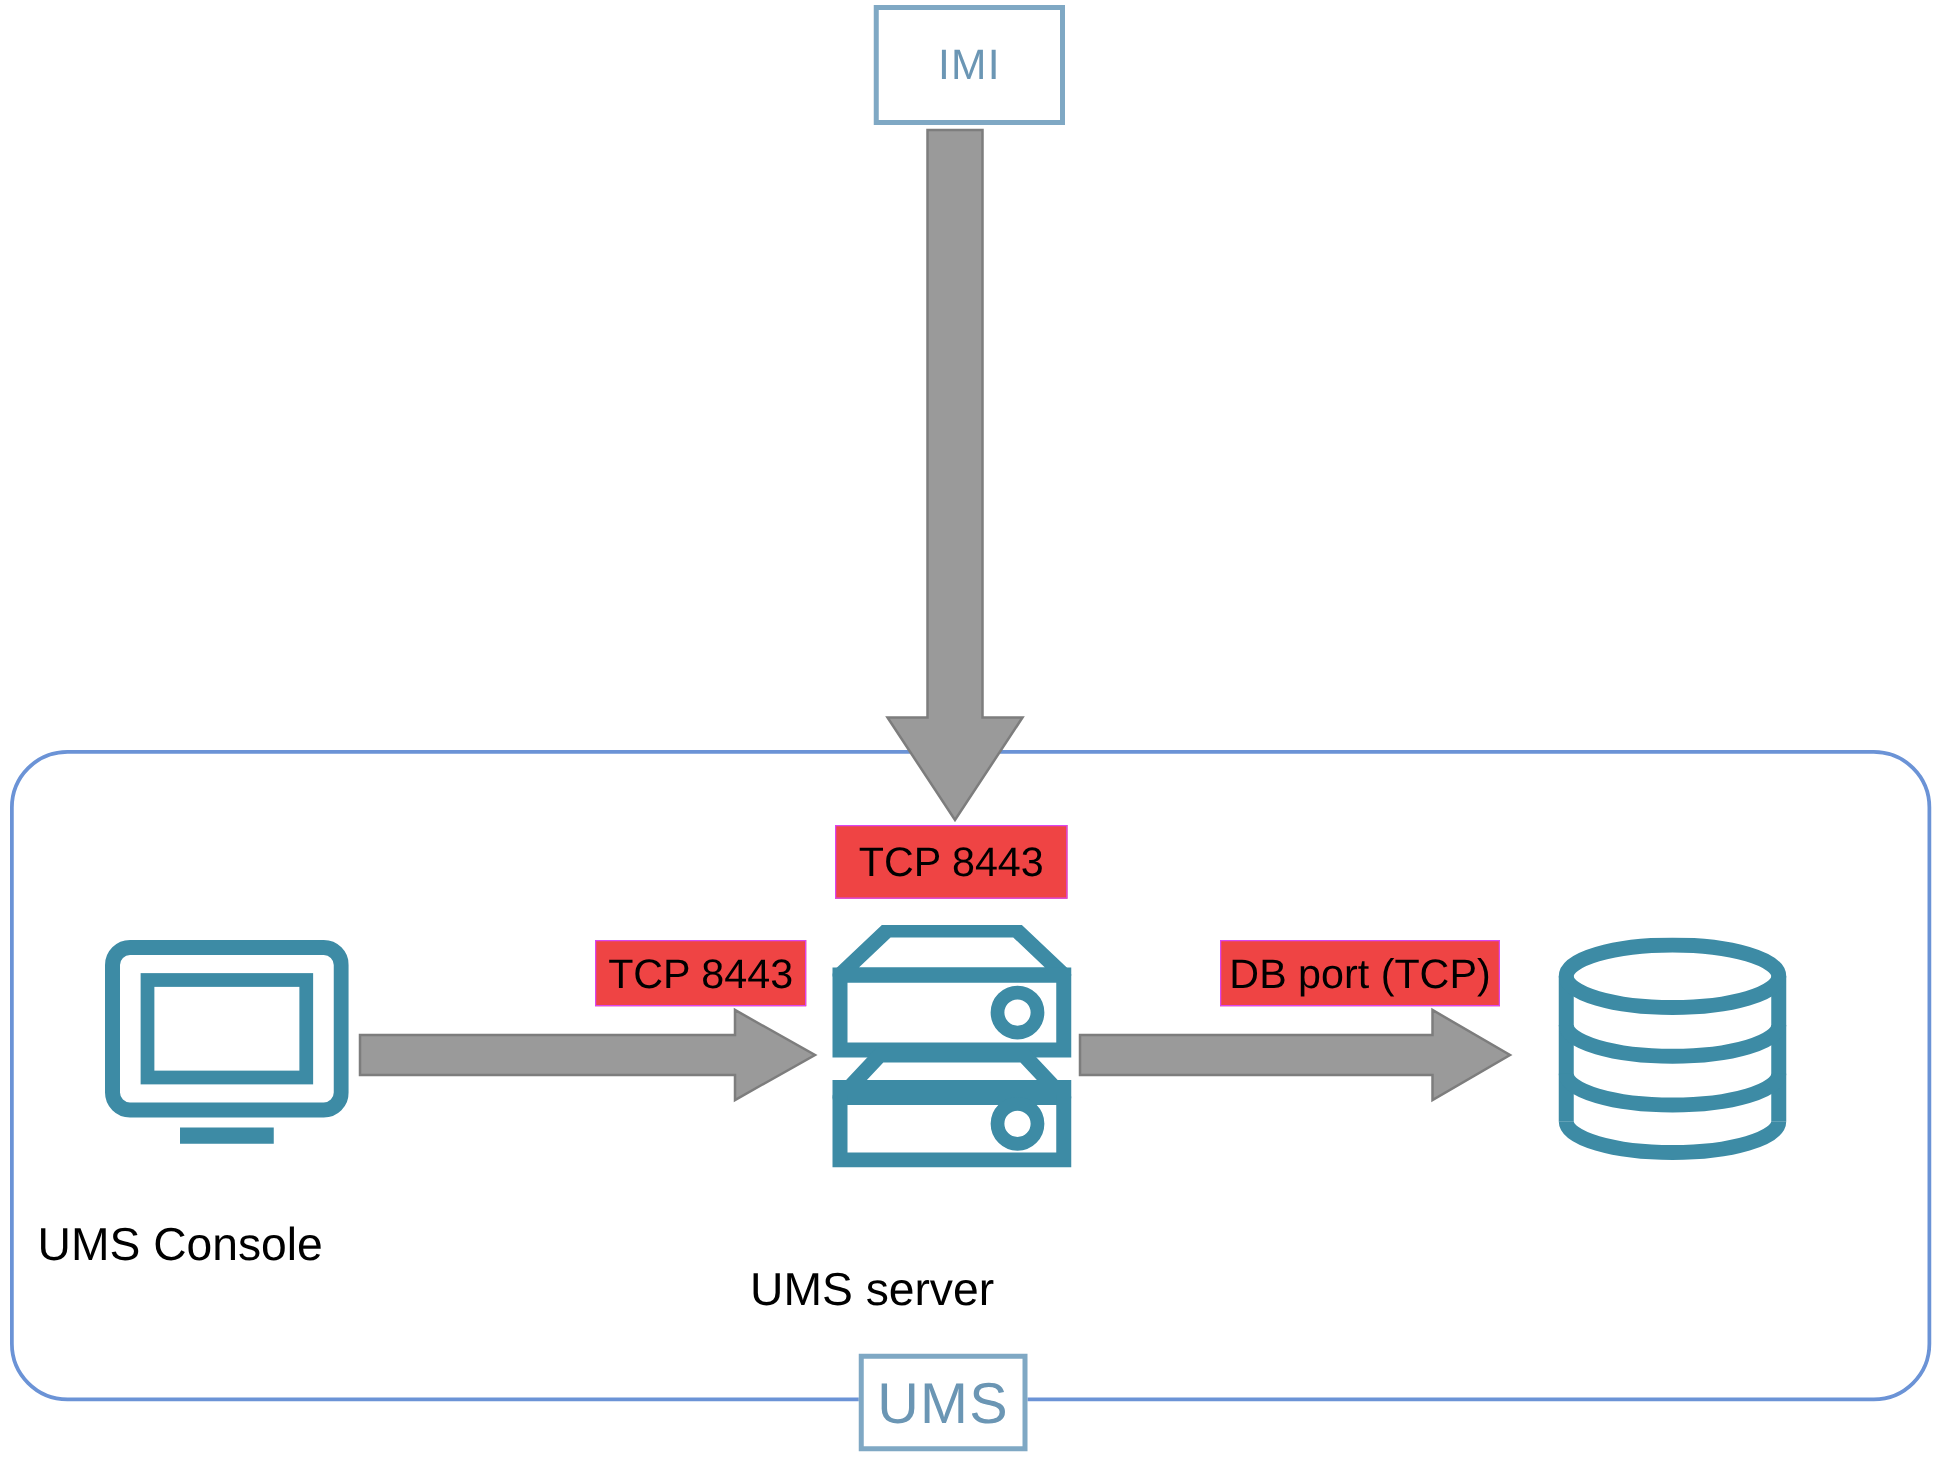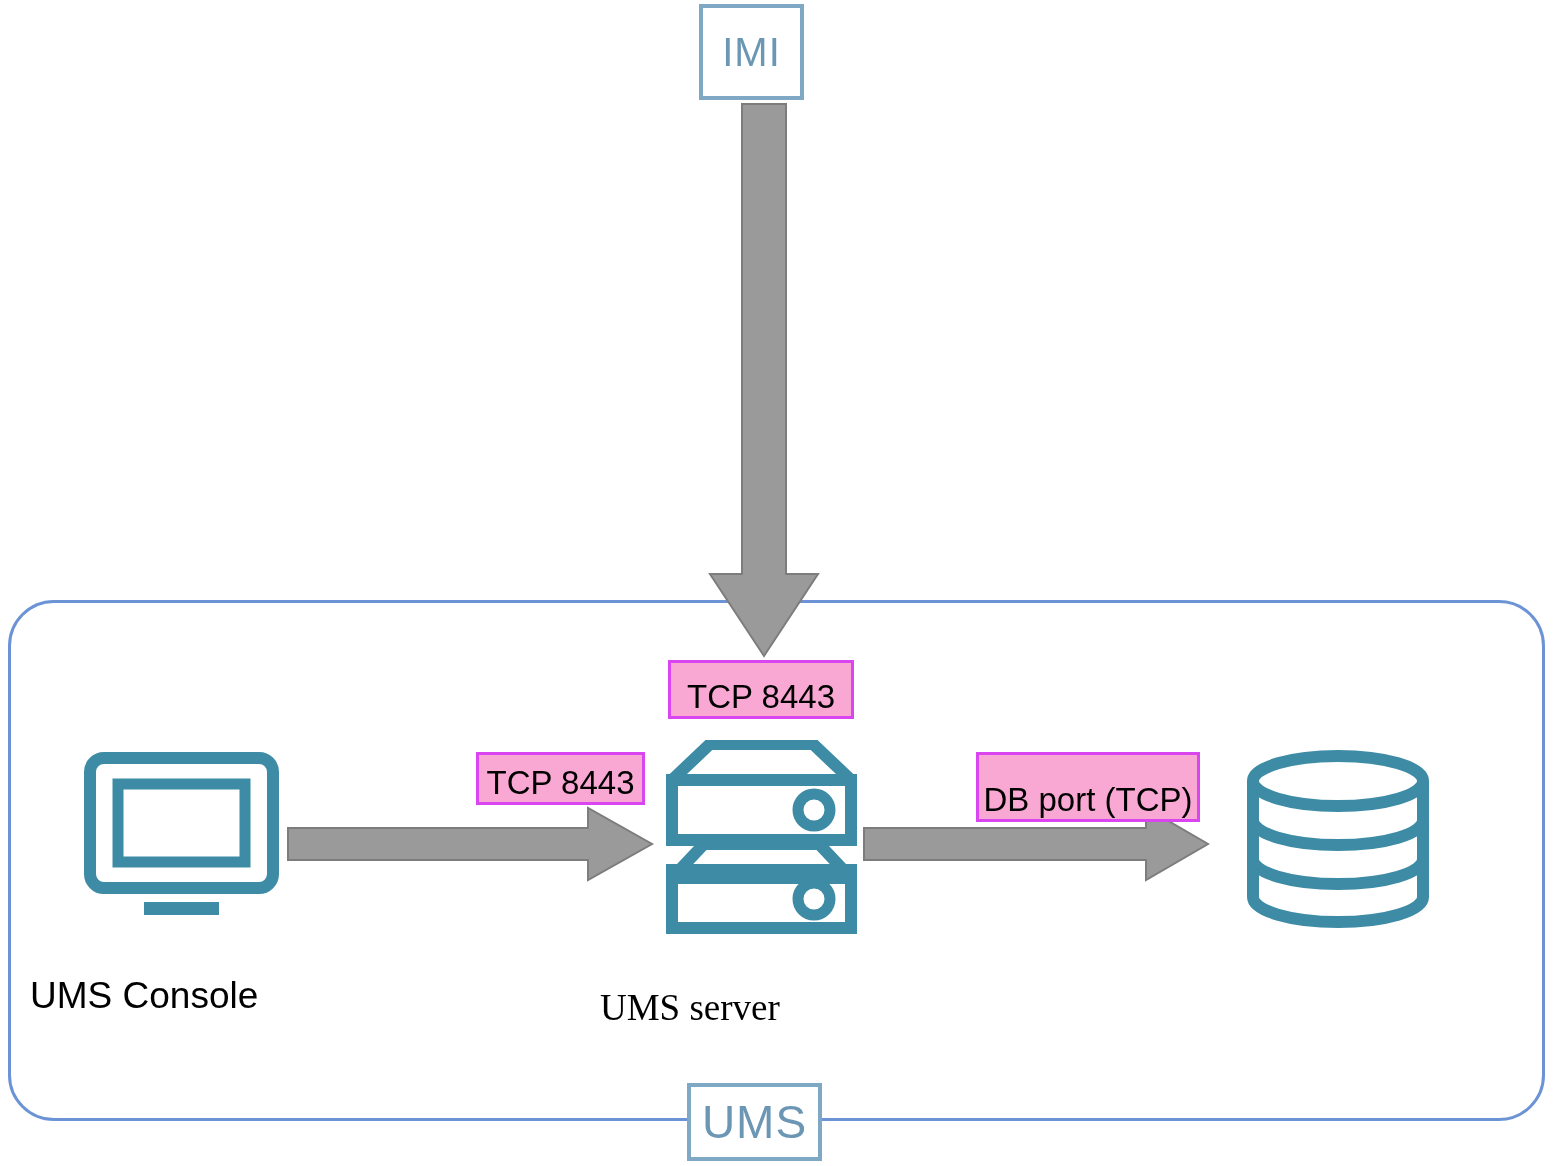--- a/index.html
+++ b/index.html
@@ -39,48 +39,48 @@
     background: #ffffff;
     display: flex;
     align-items: center;
     justify-content: center;
     color: #6b96b4;
     letter-spacing: 1px;
   }
   .tag-imi {
     left: 699px;
     top: 4px;
-    width: 105px;
+    width: 153px;
     height: 96px;
-    font-size: 40px;
+    font-size: 34px;
   }
   .tag-ums {
     left: 687px;
     top: 1083px;
     width: 135px;
     height: 78px;
     font-size: 46px;
   }
 
   
   .port-box {
     position: absolute;
     box-sizing: border-box;
-    border: 3px solid #d946ef;
-    background: #f9a8d4;
+    border: 1px solid #d946ef;
+    background: #ef4444;
     display: flex;
-    align-items: flex-end;
+    align-items: center;
     justify-content: center;
     color: #000000;
     font-size: 33px;
     white-space: nowrap;
   }
   .port-top    { left: 668px;  top: 660px; width: 186px; height: 59px; }
   .port-left   { left: 476px;  top: 752px; width: 169px; height: 53px; }
-  .port-right  { left: 976px;  top: 752px; width: 224px; height: 70px; }
+  .port-right  { left: 976px;  top: 752px; width: 224px; height: 53px; }
 
   
   .arrow-svg {
     position: absolute;
     overflow: visible;
   }
   .arrow-shape {
     fill: #9a9a9a;
     stroke: #7d7d7d;
     stroke-width: 2;
@@ -92,21 +92,21 @@
   }
 
   
   .node-label {
     position: absolute;
     color: #000000;
     font-size: 37px;
     white-space: nowrap;
   }
   .lbl-console { left: 30px;   top: 975px; width: 330px; }
-  .lbl-server  { left: 600px;  top: 986px; width: 330px; font-family: Liberation Serif, serif; }
+  .lbl-server  { left: 600px;  top: 1011px; width: 330px; }
   .lbl-db      { left: 1175px; top: 975px; width: 330px; }
 </style>
 </head>
 <body>
 
 <div id="canvas">
 
   <div class="ums-boundary"></div>
 
   <div class="tag-box tag-imi">

